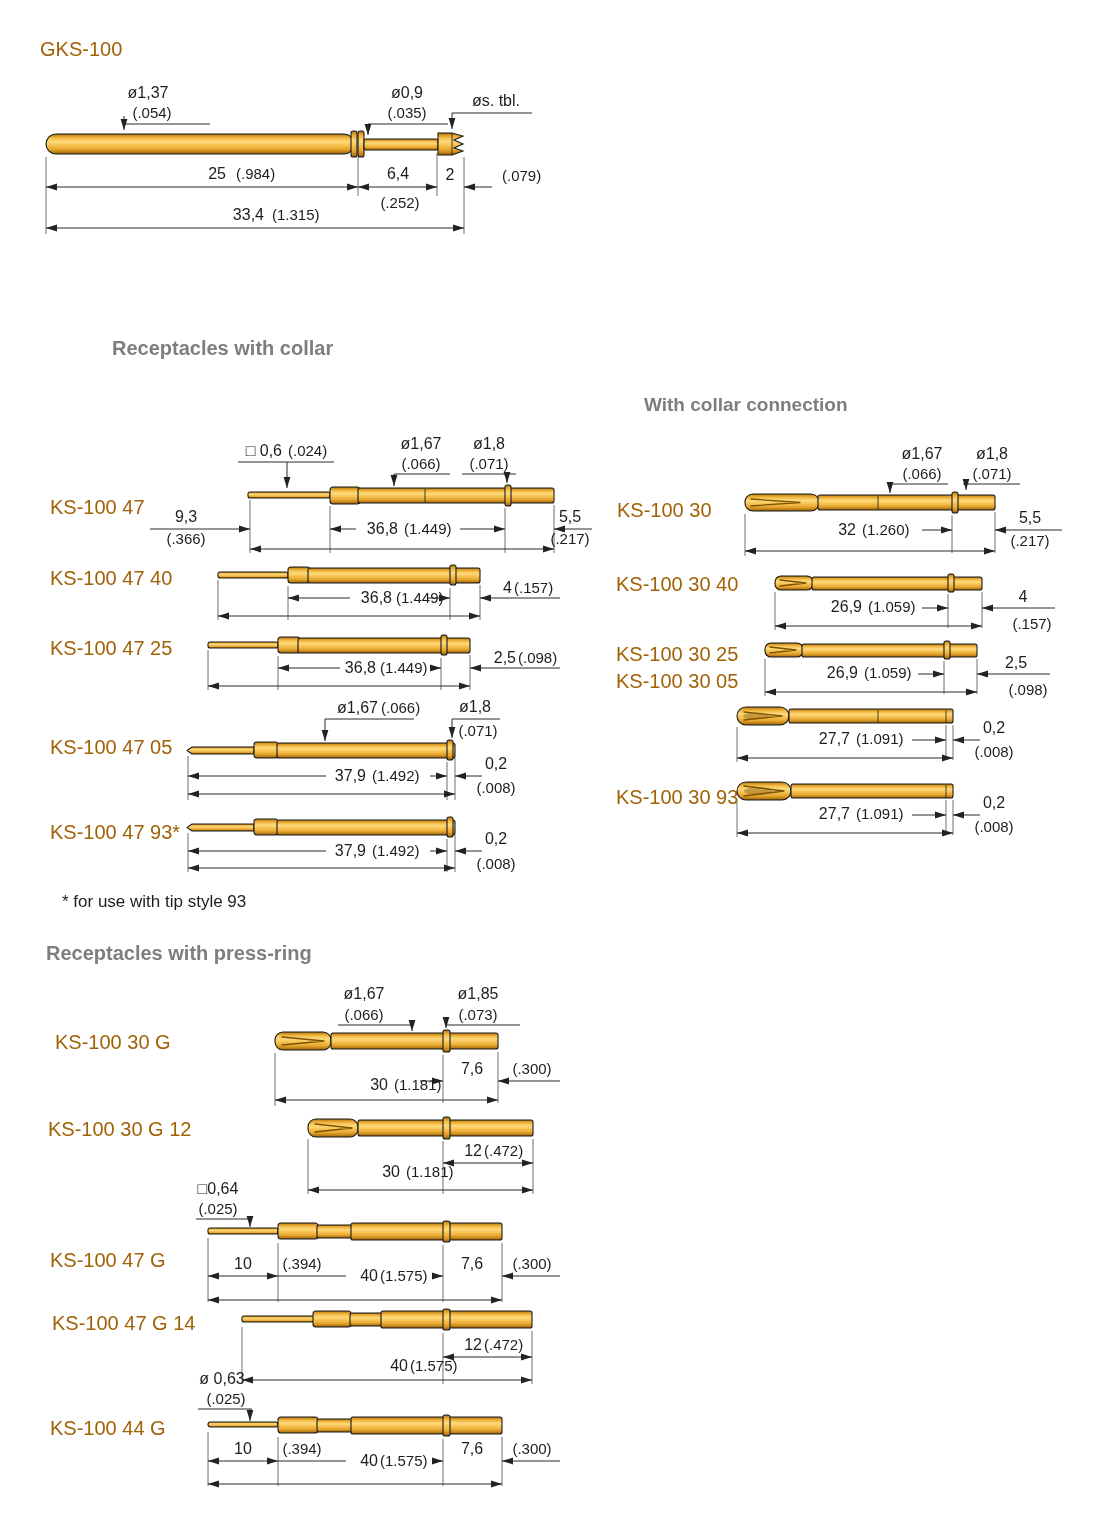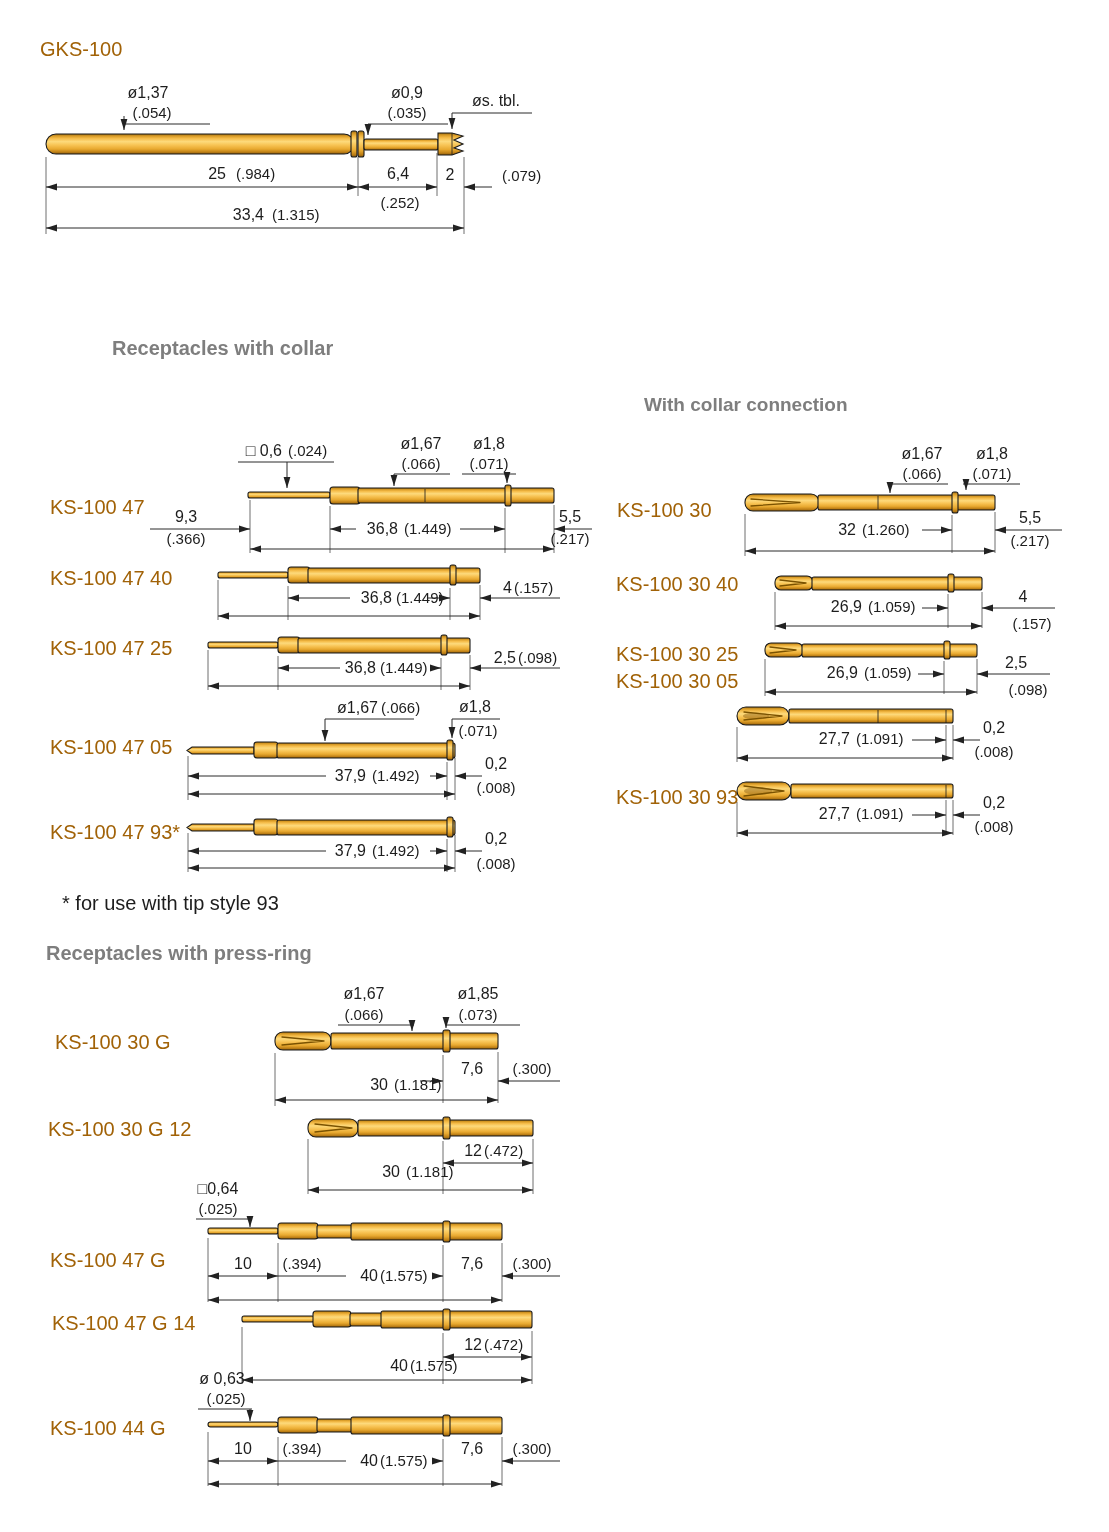--- a/index.html
+++ b/index.html
@@ -1,21 +1,21 @@
 <!DOCTYPE html>
 <html><head>
 <meta charset="utf-8">
 <style>
   html,body{margin:0;padding:0;background:#fff;}
   .canvas{position:relative;width:1109px;height:1532px;background:#fff;overflow:hidden;
           font-family:"Liberation Sans","DejaVu Sans",sans-serif;}
   .lbl{position:absolute;font-size:20px;color:#a16207;white-space:nowrap;}
   .h1{position:absolute;font-size:20px;font-weight:700;color:#7e7e7e;white-space:nowrap;}
   .h2{position:absolute;font-size:19px;font-weight:700;color:#7e7e7e;white-space:nowrap;}
-  .note{position:absolute;font-size:20px;color:#1d1d1d;white-space:nowrap;}
+  .note{position:absolute;font-size:17px;color:#1d1d1d;white-space:nowrap;}
   svg.draw{position:absolute;left:0;top:0;}
   svg text{font-size:16px;fill:#1d1d1d;font-family:"Liberation Sans","DejaVu Sans",sans-serif;}
   svg text.f{font-size:15px;}
   .dim{stroke:#2b2b2b;stroke-width:1;fill:none;}
   .ext{stroke:#4a4a4a;stroke-width:0.8;fill:none;}
   .part{fill:url(#goldGrad);stroke:#1a1a1a;stroke-width:1.1;}
   .joint{stroke:#1a1a1a;stroke-width:0.8;}
   .slot{stroke:#7a5200;stroke-width:1.3;fill:none;stroke-linecap:round;}
 </style>
 </head>

